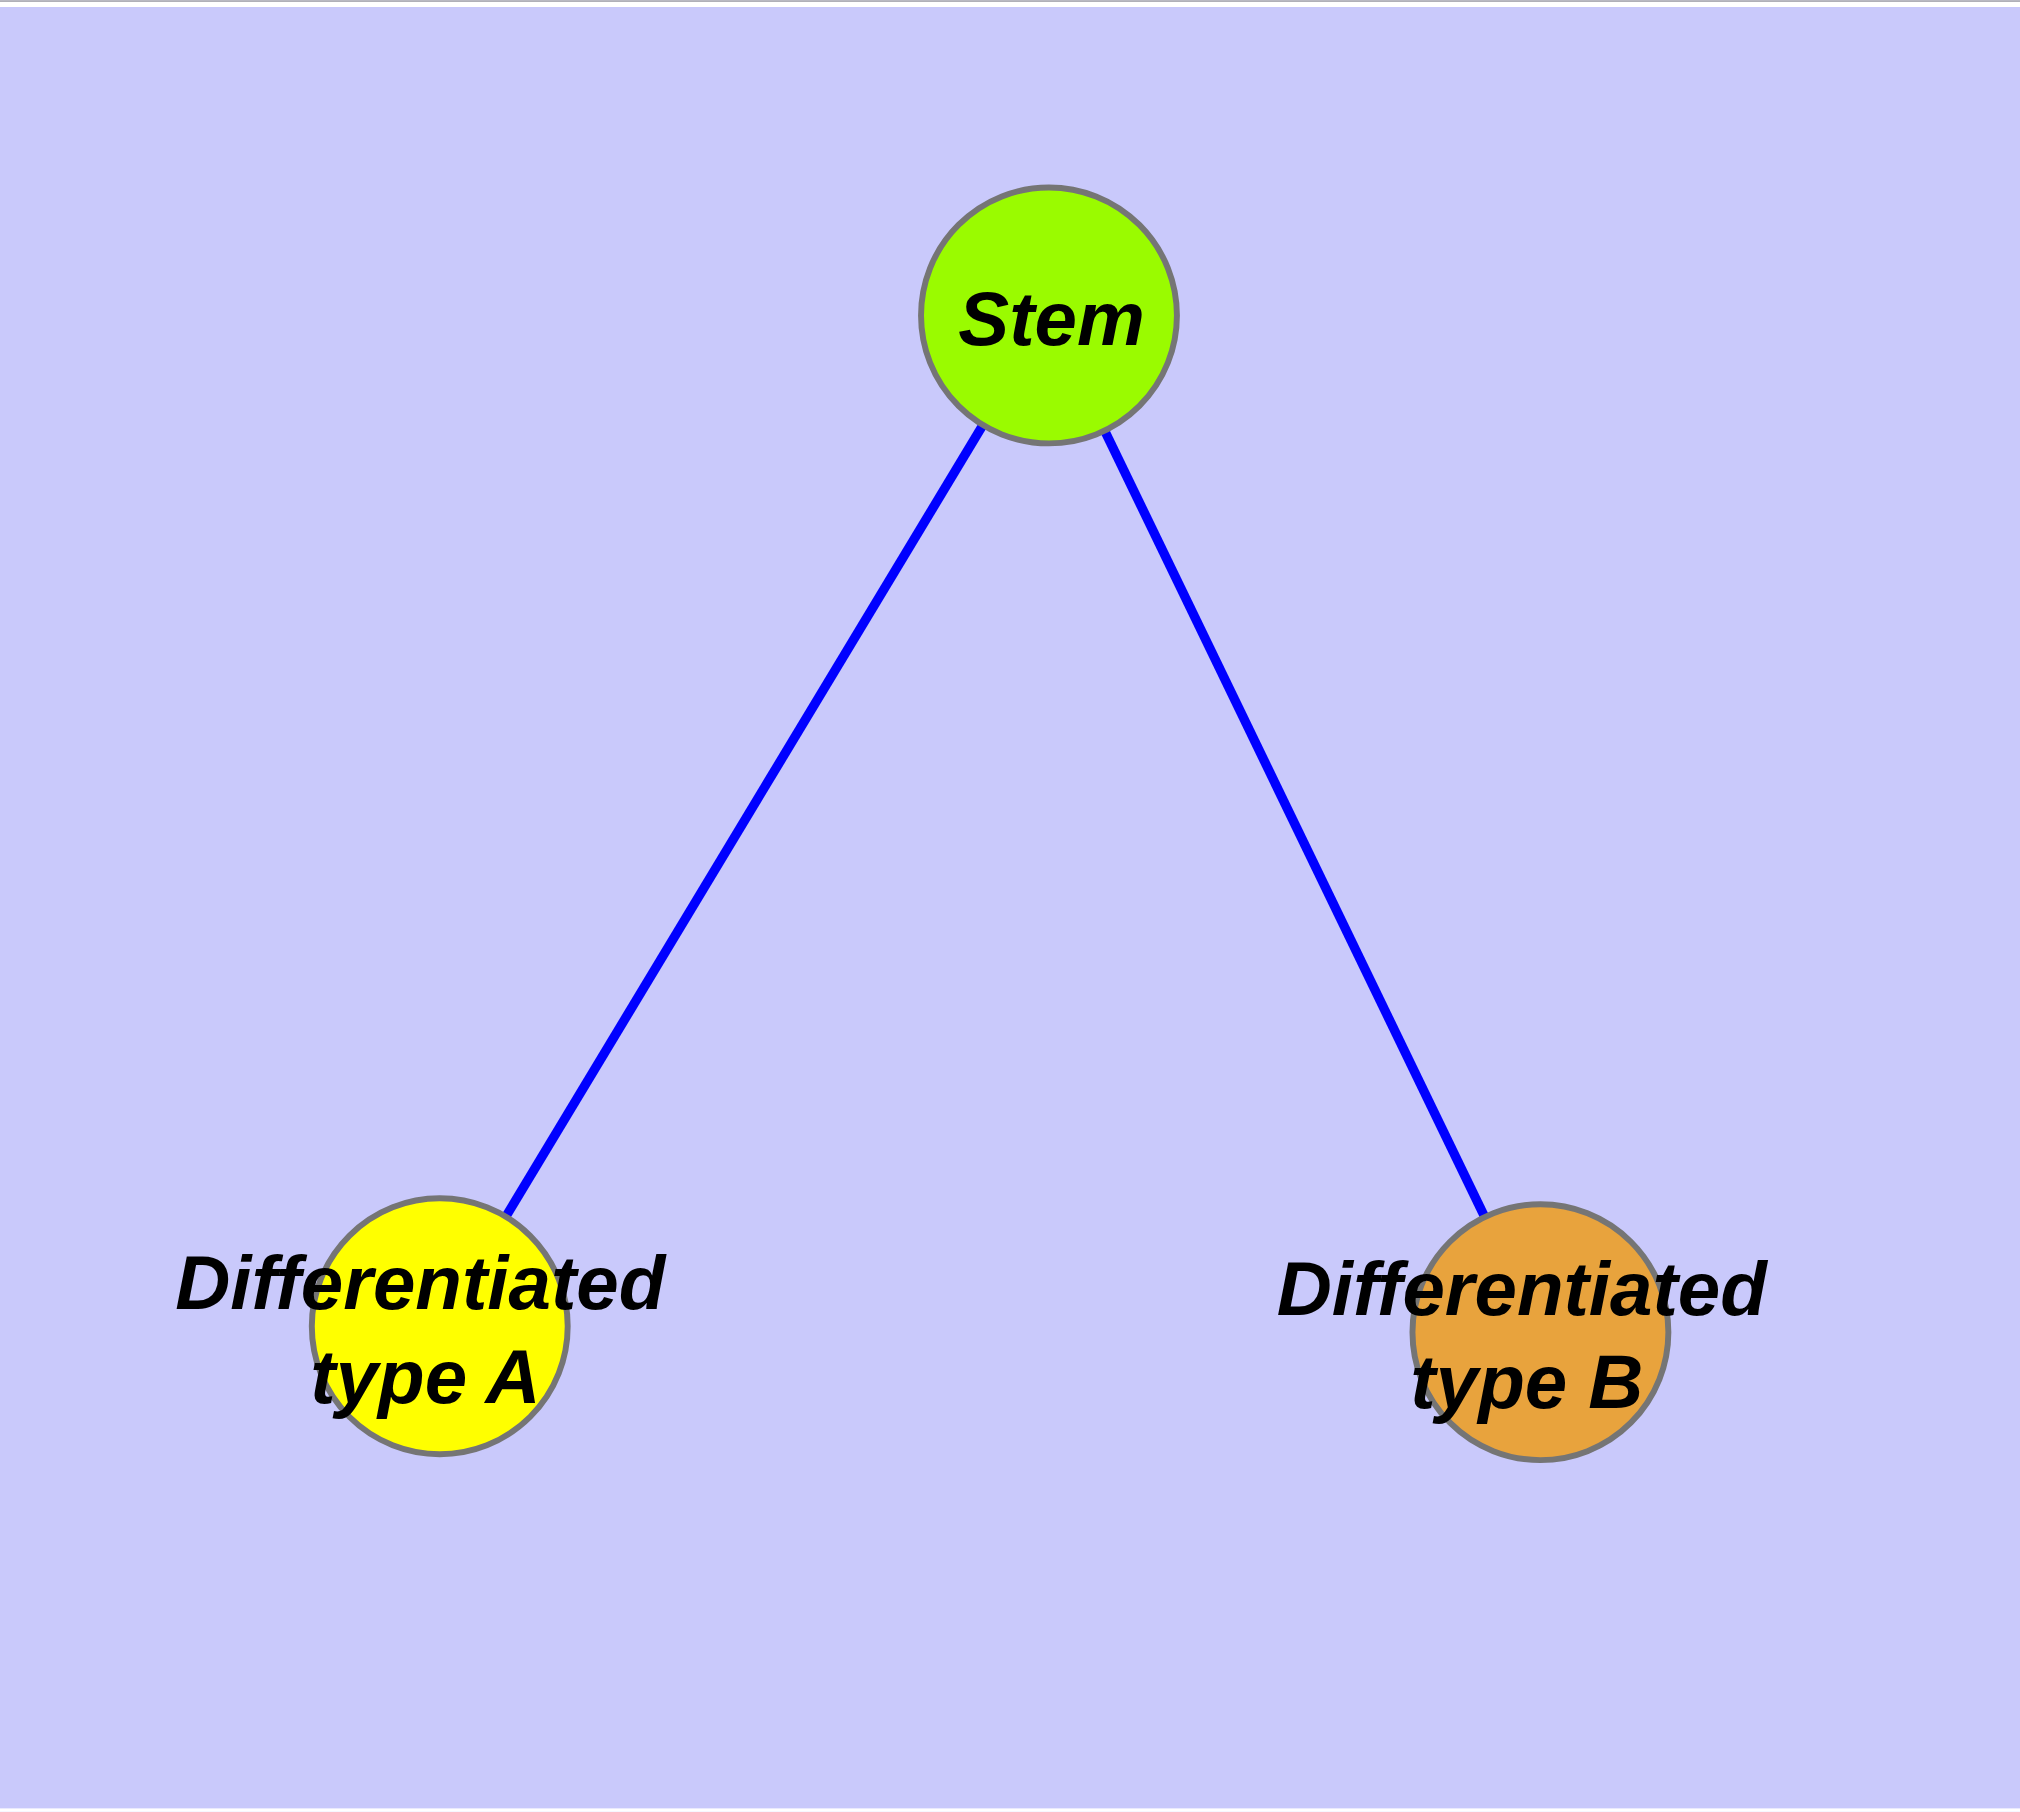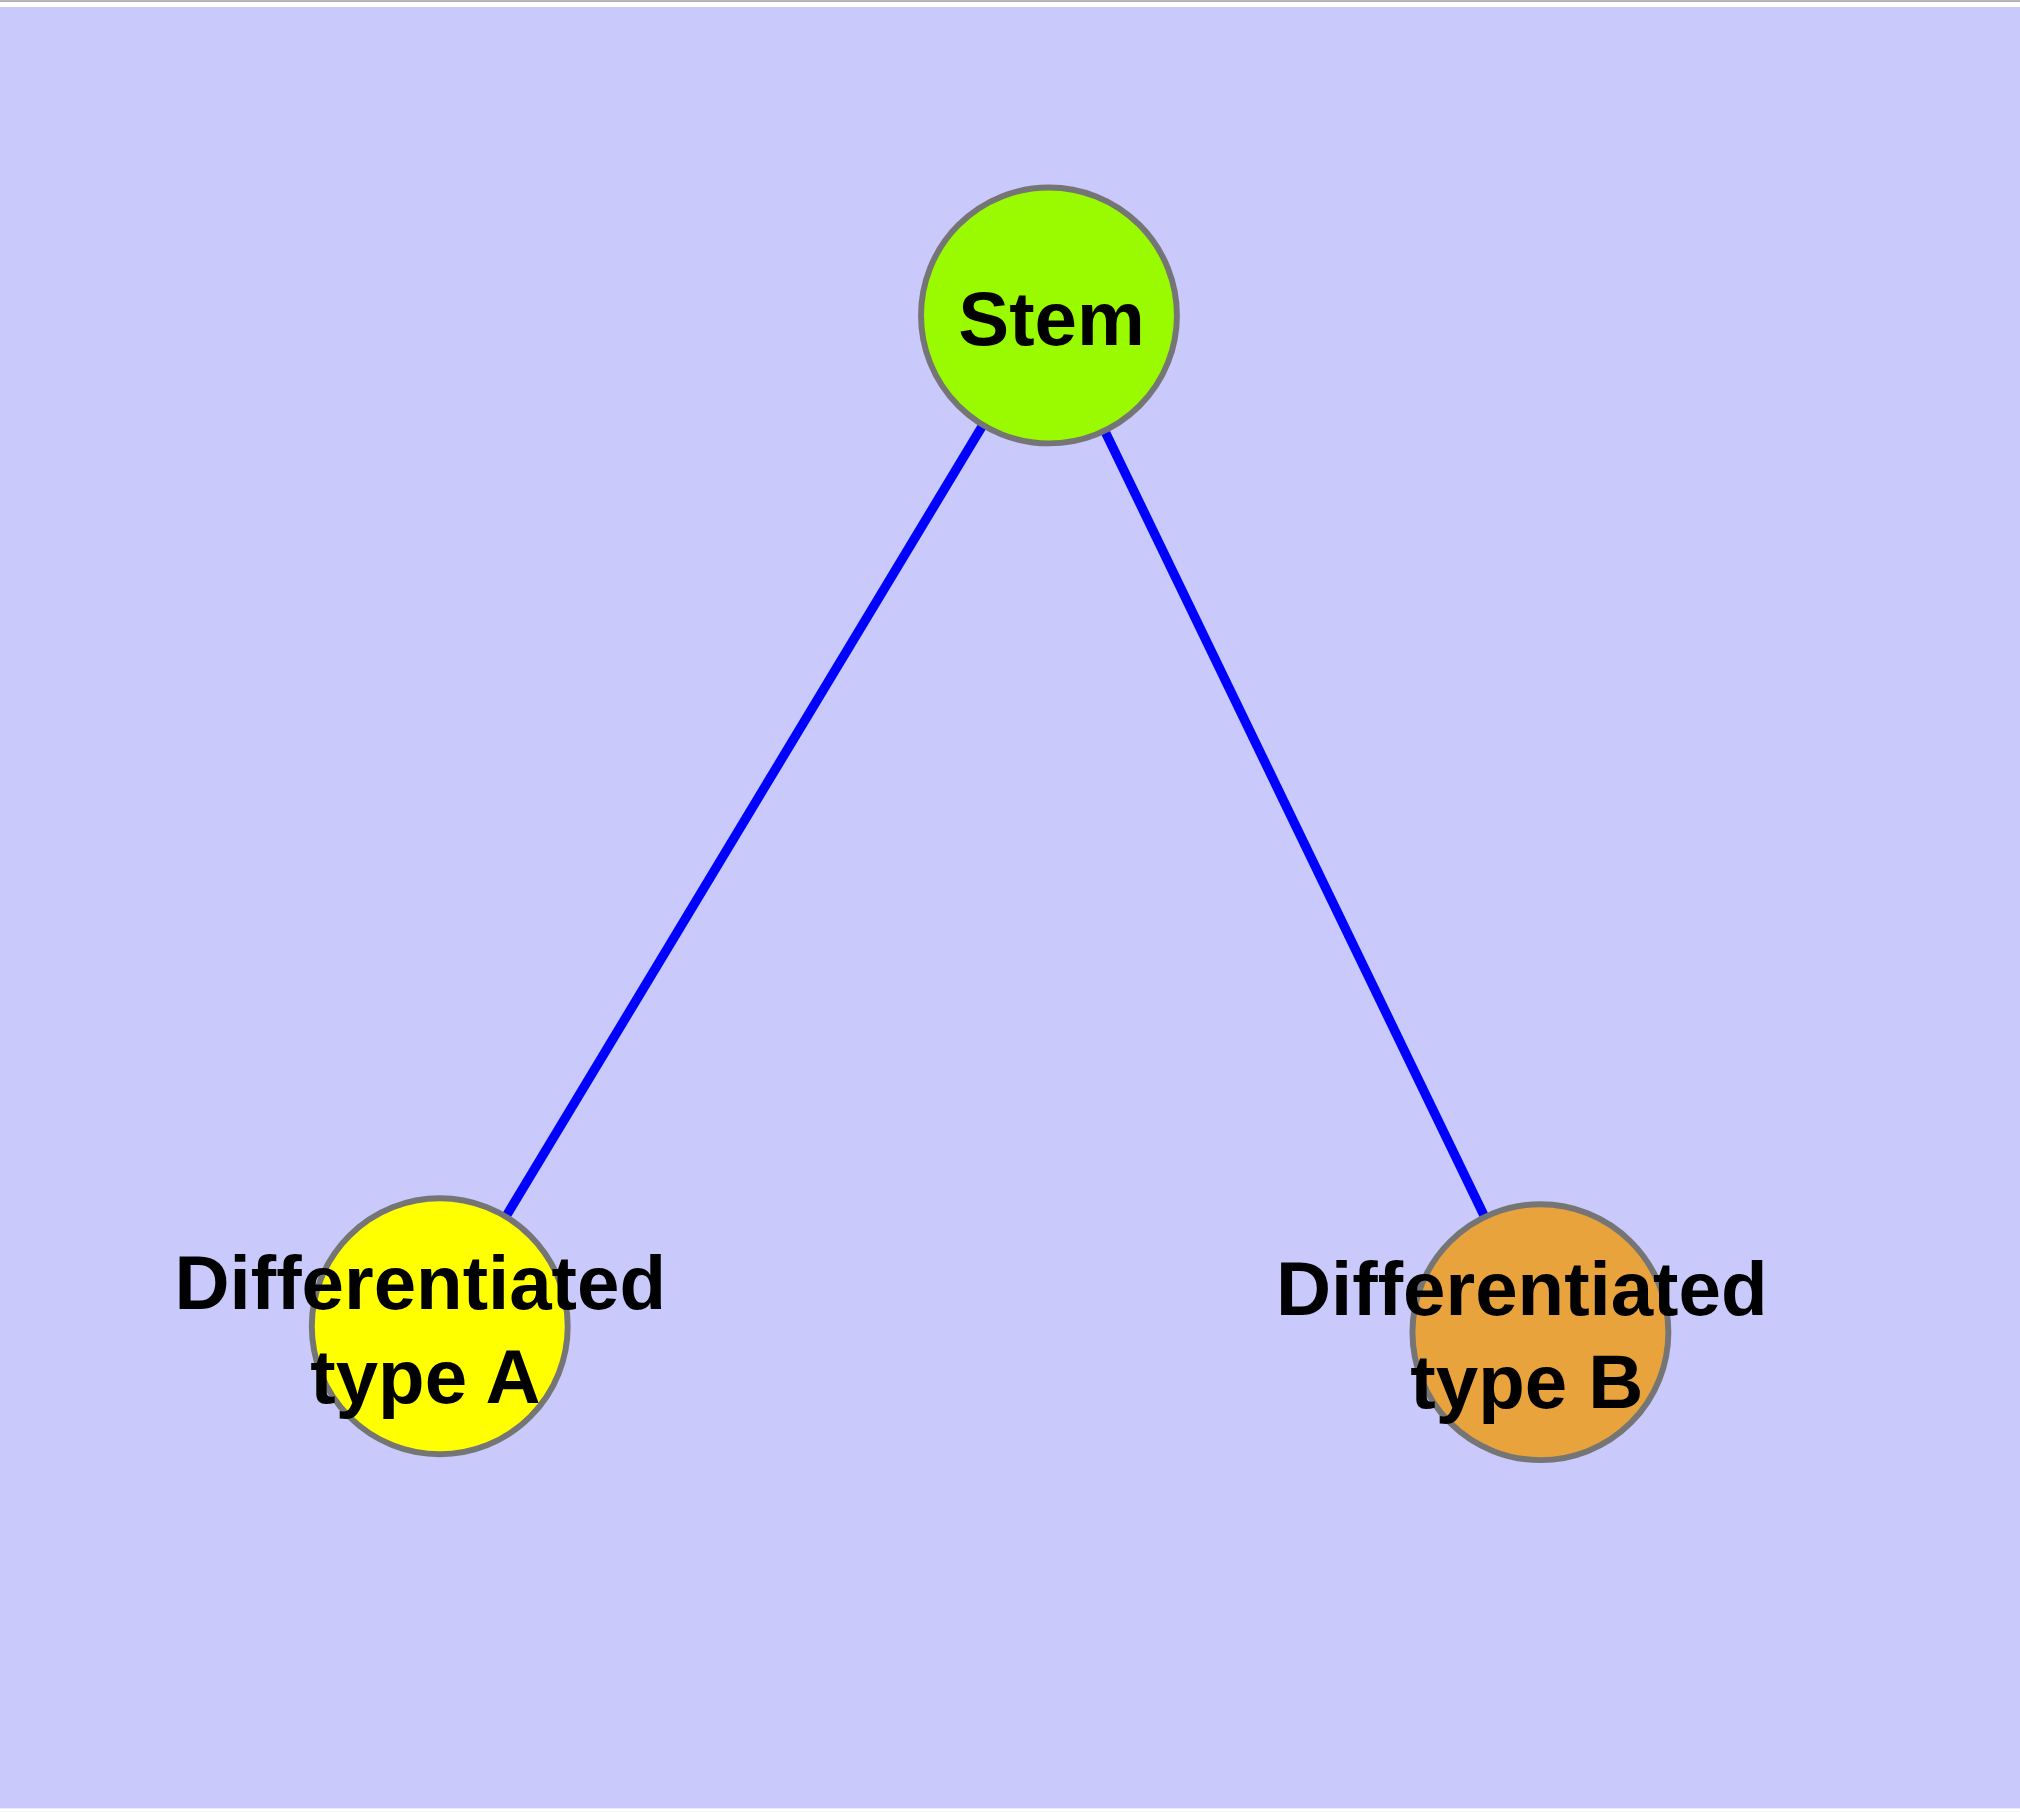--- a/index.html
+++ b/index.html
@@ -4,20 +4,21 @@
 <style>
   html, body {
     margin: 0;
     padding: 0;
     background: #ffffff;
   }
   .diagram-wrap {
     width: 100vw;
     height: 100vh;
     overflow: hidden;
+    font-style: italic;
   }
   svg {
     display: block;
     width: 100%;
     height: 100%;
   }
   .node-label {
     font-family: "Liberation Sans", "DejaVu Sans", sans-serif;
     font-weight: bold;
     font-size: 90px;

